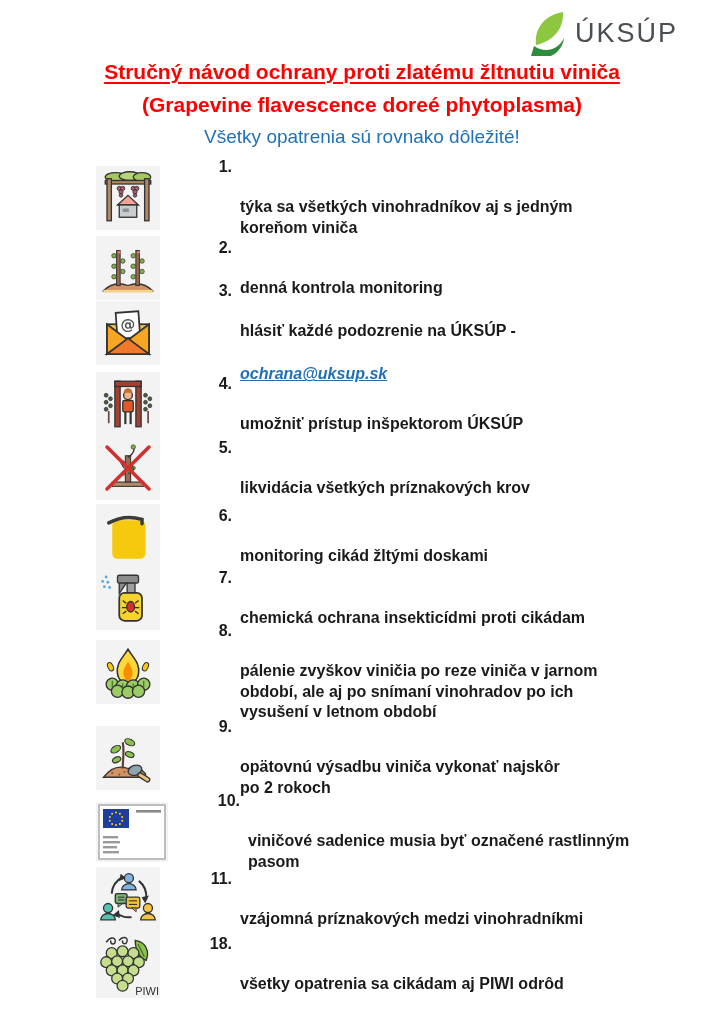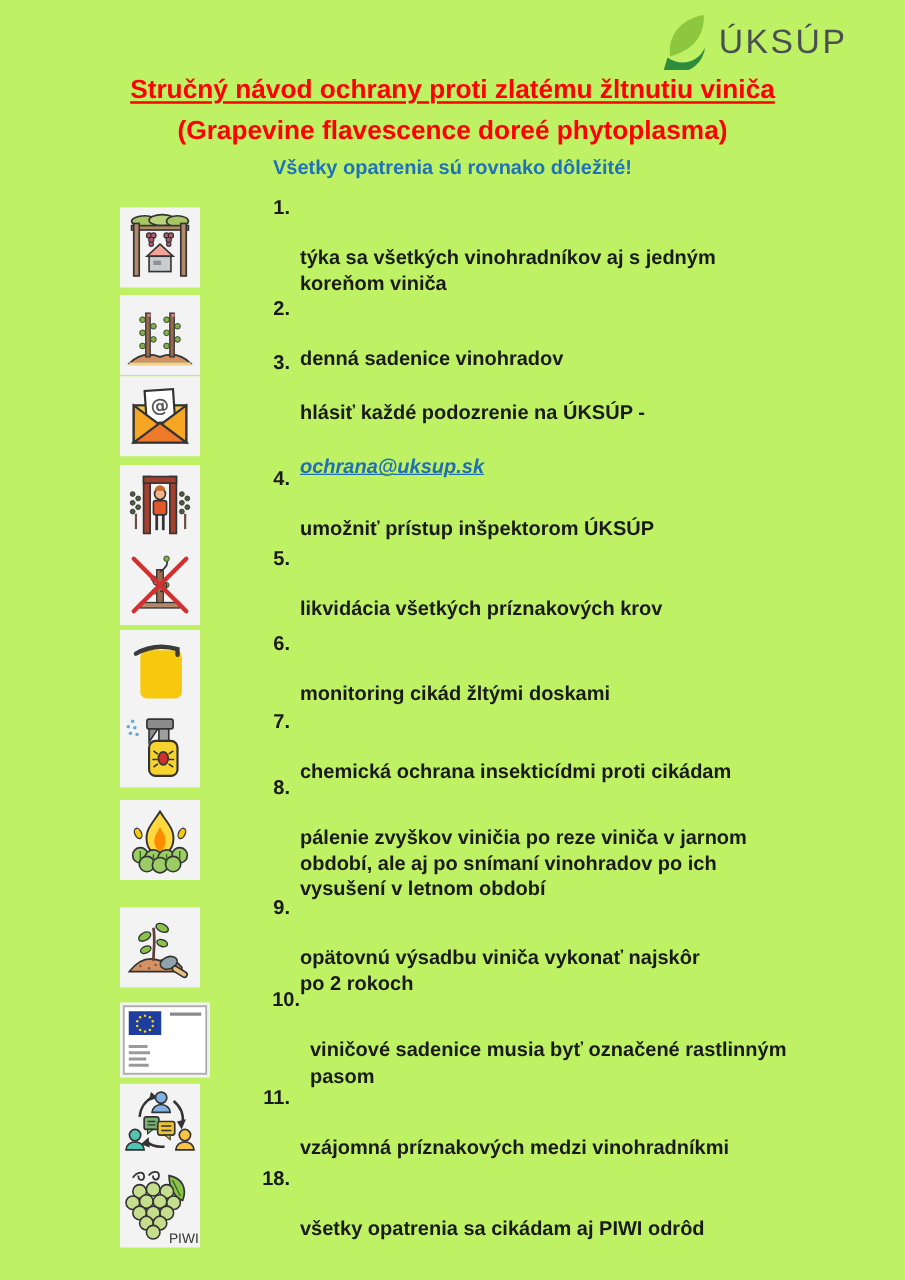--- a/index.html
+++ b/index.html
@@ -1,34 +1,34 @@
 <!DOCTYPE html>
 <html><head>
 <meta charset="utf-8">
 <style>
   html,body{margin:0;padding:0;background:#888;}
   .page{
     position:relative;
     width:724px;height:1024px;
-    background:#bef264;
+    background:#ffffff;
     margin:0 auto;
     font-family:"Liberation Sans", sans-serif;
     overflow:hidden;
   }
   
   .logo{position:absolute;top:10px;right:46px;display:flex;align-items:center;gap:6px;}
   .logo-text{font-size:27px;color:#4a4f52;letter-spacing:2px;font-weight:500;}
   
   .heading{position:absolute;top:60px;left:0;width:724px;text-align:center;}
   .title{
     color:#fe0000;font-size:21px;font-weight:700;
     text-decoration:underline;text-decoration-thickness:2px;text-underline-offset:3px;
   }
   .subtitle{color:#fe0000;font-size:21px;font-weight:700;margin-top:9px;}
-  .note{color:#1f72b8;font-size:16px;font-weight:700;margin-top:9px;}
+  .note{color:#1f72b8;font-size:19px;font-weight:400;margin-top:9px;}
   
   .row{position:absolute;left:96px;width:566px;height:64px;display:flex;align-items:center;}
   .icon-cell{
     flex:none;width:64px;height:64px;background:#f3f3f3;
     display:flex;align-items:center;justify-content:center;position:relative;
   }
   .icon-cell.passport{width:72px;height:60px;}
   .icon-cell.tall{height:68px;}
   .text-col{margin-left:40px;}
   .line{display:flex;align-items:flex-start;}
@@ -122,21 +122,21 @@
         </g>
         <g fill="#e07a7a">
             <circle cx="22" cy="14" r="1.6"></circle>
             <circle cx="44" cy="14" r="1.6"></circle>
           </g>
       </svg>
     </div>
     <div class="text-col">
         <div class="line">
       <span class="num">2.</span>
-      <span class="txt">denná sadenice vinohradov</span>
+      <span class="txt">denná kontrola monitoring</span>
     </div>
       </div>
   </div>
 
   <div class="row" style="top:301px">
     <div class="icon-cell">
       <svg width="56" height="56" viewBox="0 0 64 64">
         <rect x="8" y="22" width="48" height="34" fill="#f6c445" stroke="#333" stroke-width="2"></rect>
         <g transform="rotate(-4 32 24)">
           <rect x="19" y="8" width="26" height="30" fill="#ffffff" stroke="#333" stroke-width="2"></rect>

